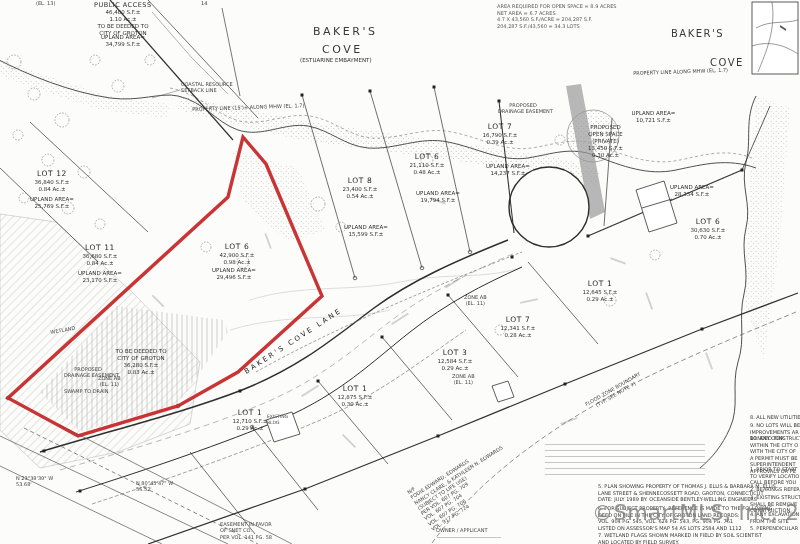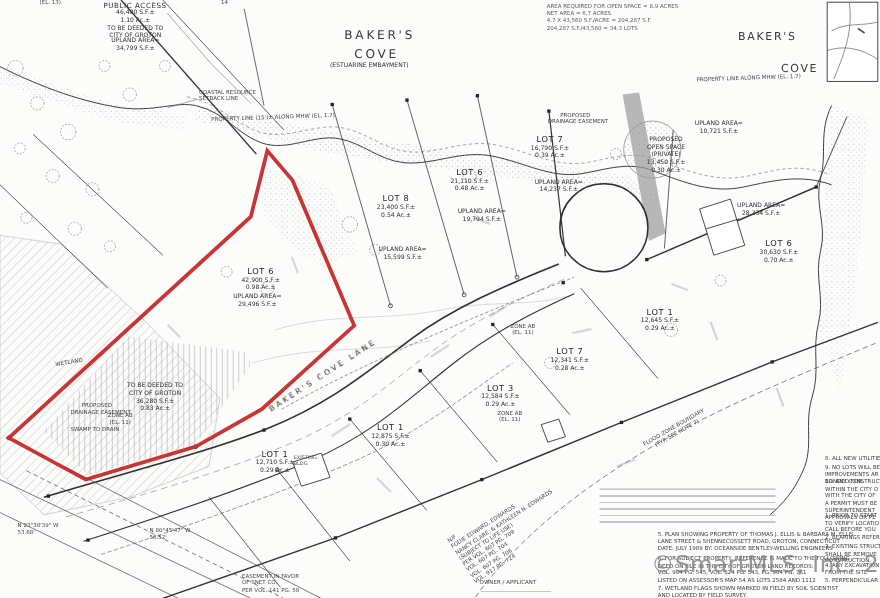--- a/index.html
+++ b/index.html
@@ -204,20 +204,34 @@
   <div class="lbl big" style="left:313px;top:25px">BAKER'S</div>
   <div class="lbl big" style="left:322px;top:43px">COVE</div>
   <div class="lbl" style="left:300px;top:57px;font-size:5.5px">(ESTUARINE EMBAYMENT)</div>
   <div class="lbl med" style="left:671px;top:28px">BAKER'S</div>
   <div class="lbl med" style="left:710px;top:57px">COVE</div>
 
   <div class="lbl tiny" style="left:633px;top:70px;transform:rotate(-2deg);transform-origin:left top">PROPERTY LINE ALONG MHW (EL. 1.7)</div>
   <div class="lbl tiny" style="left:181px;top:81px">COASTAL RESOURCE<br>SETBACK LINE</div>
   <div class="lbl tiny" style="left:192px;top:106px;transform:rotate(-2deg);transform-origin:left top">PROPERTY LINE (15')± ALONG MHW (EL. 1.7)</div>
 
+  <div class="lbl c" style="left:22px;top:169px;width:60px">
+    <div class="lotname">LOT 12</div>
+    <div>36,840 S.F.±</div>
+    <div>0.84 Ac.±</div>
+    <div class="gap">UPLAND AREA=</div>
+    <div>25,769 S.F.±</div>
+  </div>
+  <div class="lbl c" style="left:70px;top:243px;width:60px">
+    <div class="lotname">LOT 11</div>
+    <div>36,680 S.F.±</div>
+    <div>0.84 Ac.±</div>
+    <div class="gap">UPLAND AREA=</div>
+    <div>23,170 S.F.±</div>
+  </div>
   <div class="lbl c" style="left:206px;top:242px;width:62px">
     <div class="lotname">LOT 6</div>
     <div>42,900 S.F.±</div>
     <div>0.98 Ac.±</div>
   </div>
   <div class="lbl c" style="left:203px;top:267px;width:62px">
     <div>UPLAND AREA=</div>
     <div>29,496 S.F.±</div>
   </div>
   <div class="lbl c" style="left:329px;top:176px;width:62px">

